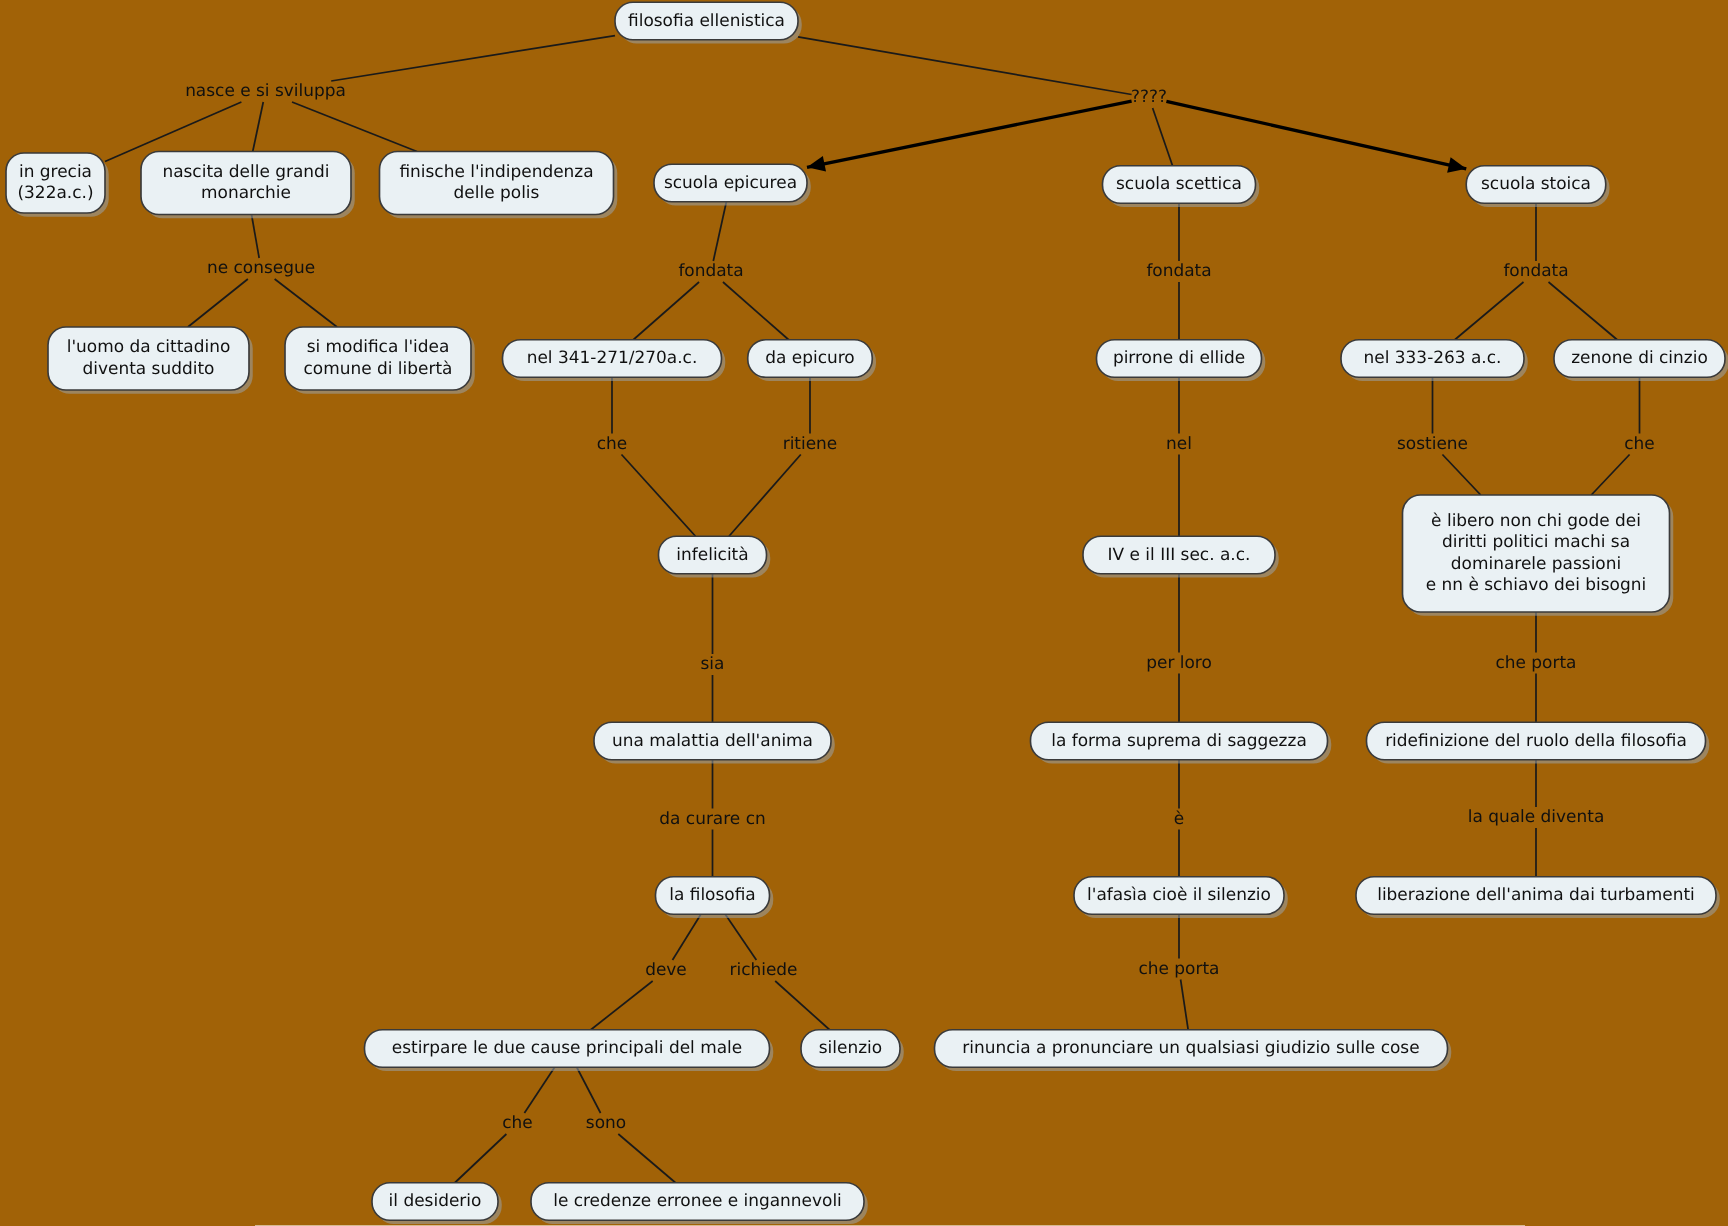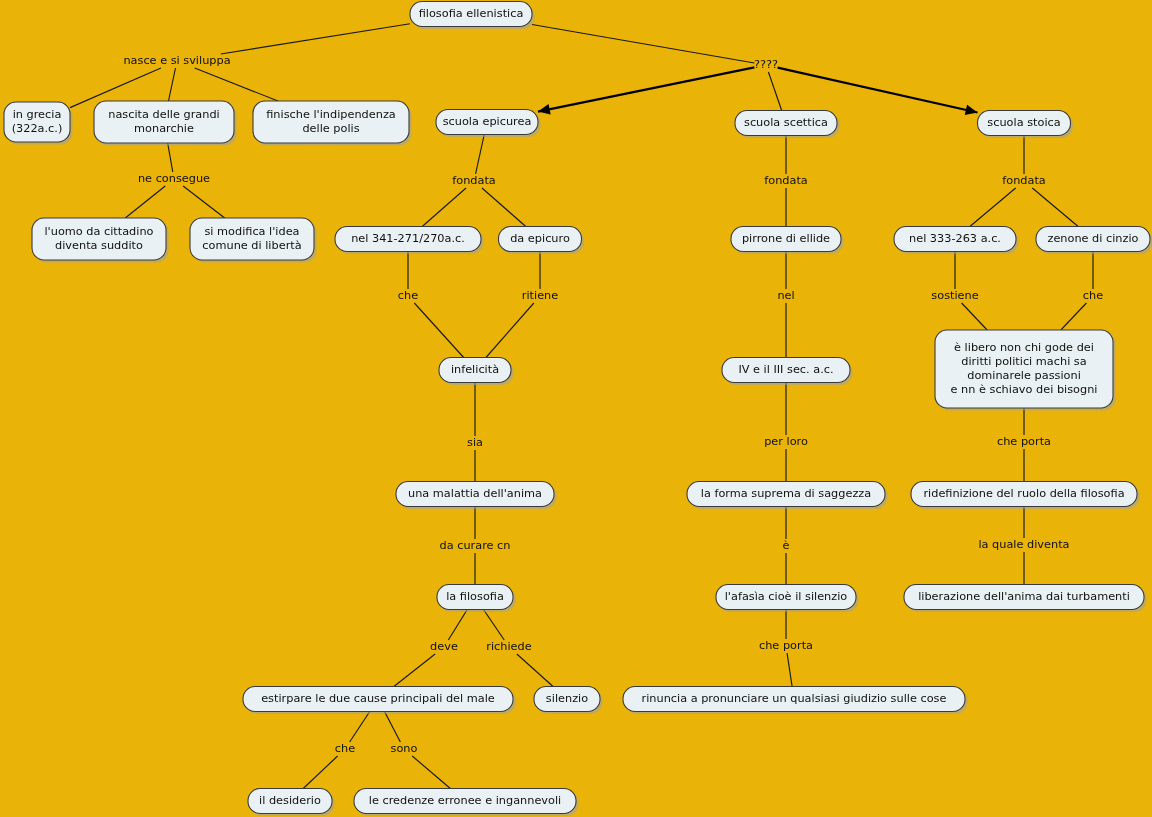--- a/index.html
+++ b/index.html
@@ -7,21 +7,21 @@
     padding: 0;
     background: #ffffff;
   }
   body {
     font-family: "DejaVu Sans", sans-serif;
   }
   #canvas-wrap {
     position: relative;
     width: 1152px;
     height: 817px;
-    background: #eab308;
+    background: #a16207;
     overflow: hidden;
   }
   svg#map-svg {
     position: absolute;
     left: 0;
     top: 0;
     width: 1152px;
     height: 817px;
   }
   .link-line {

